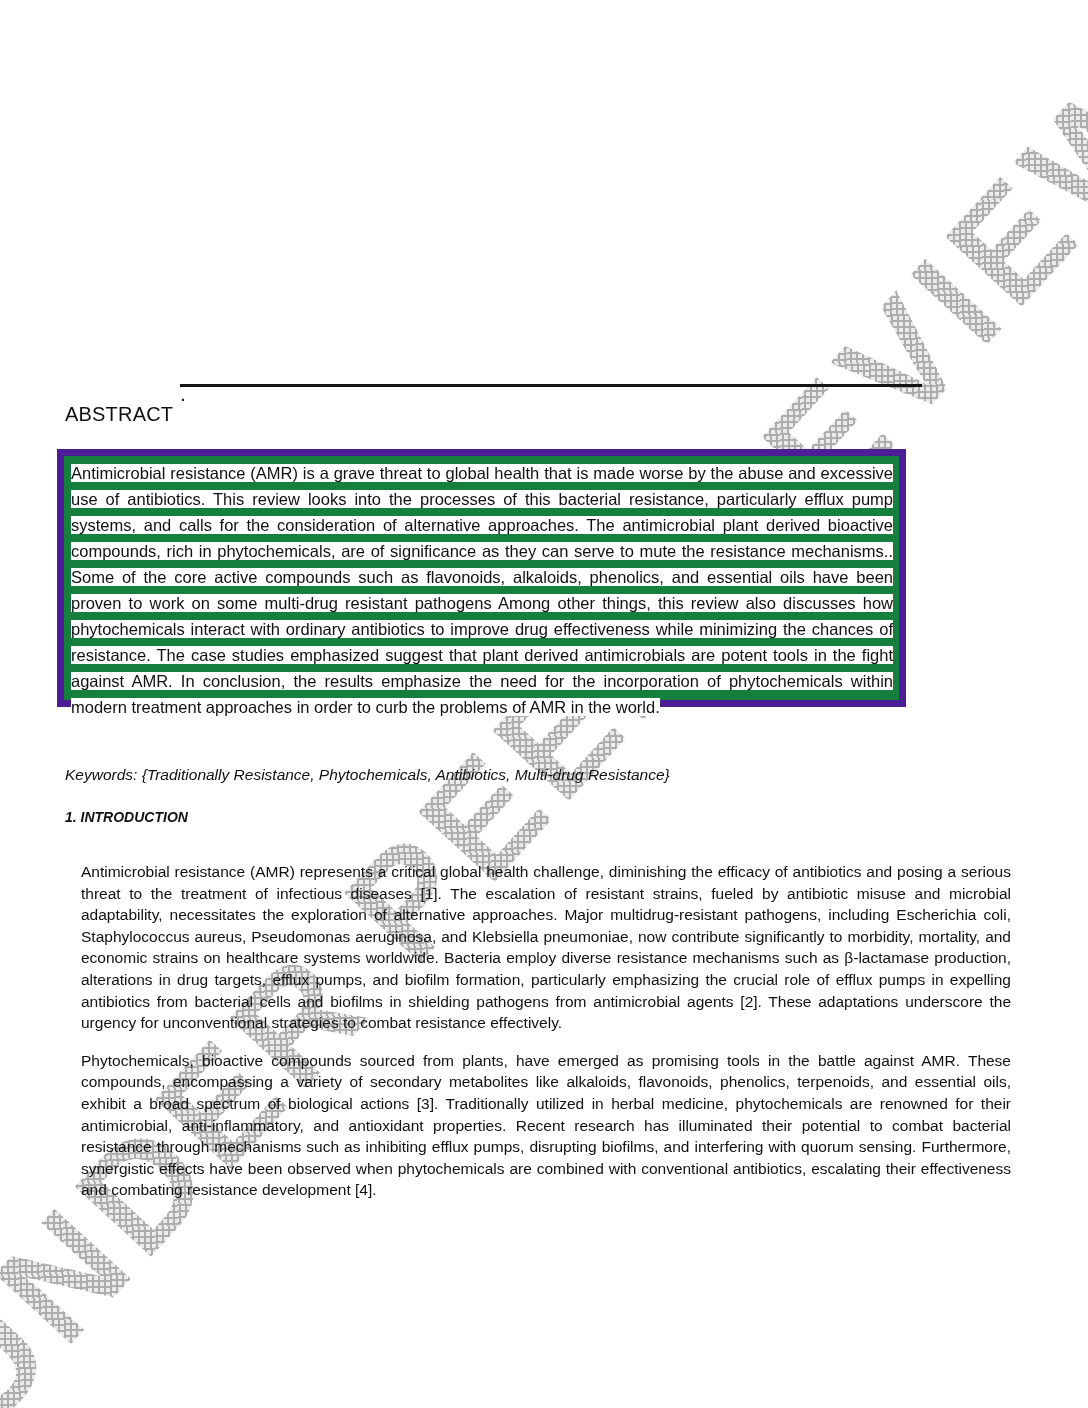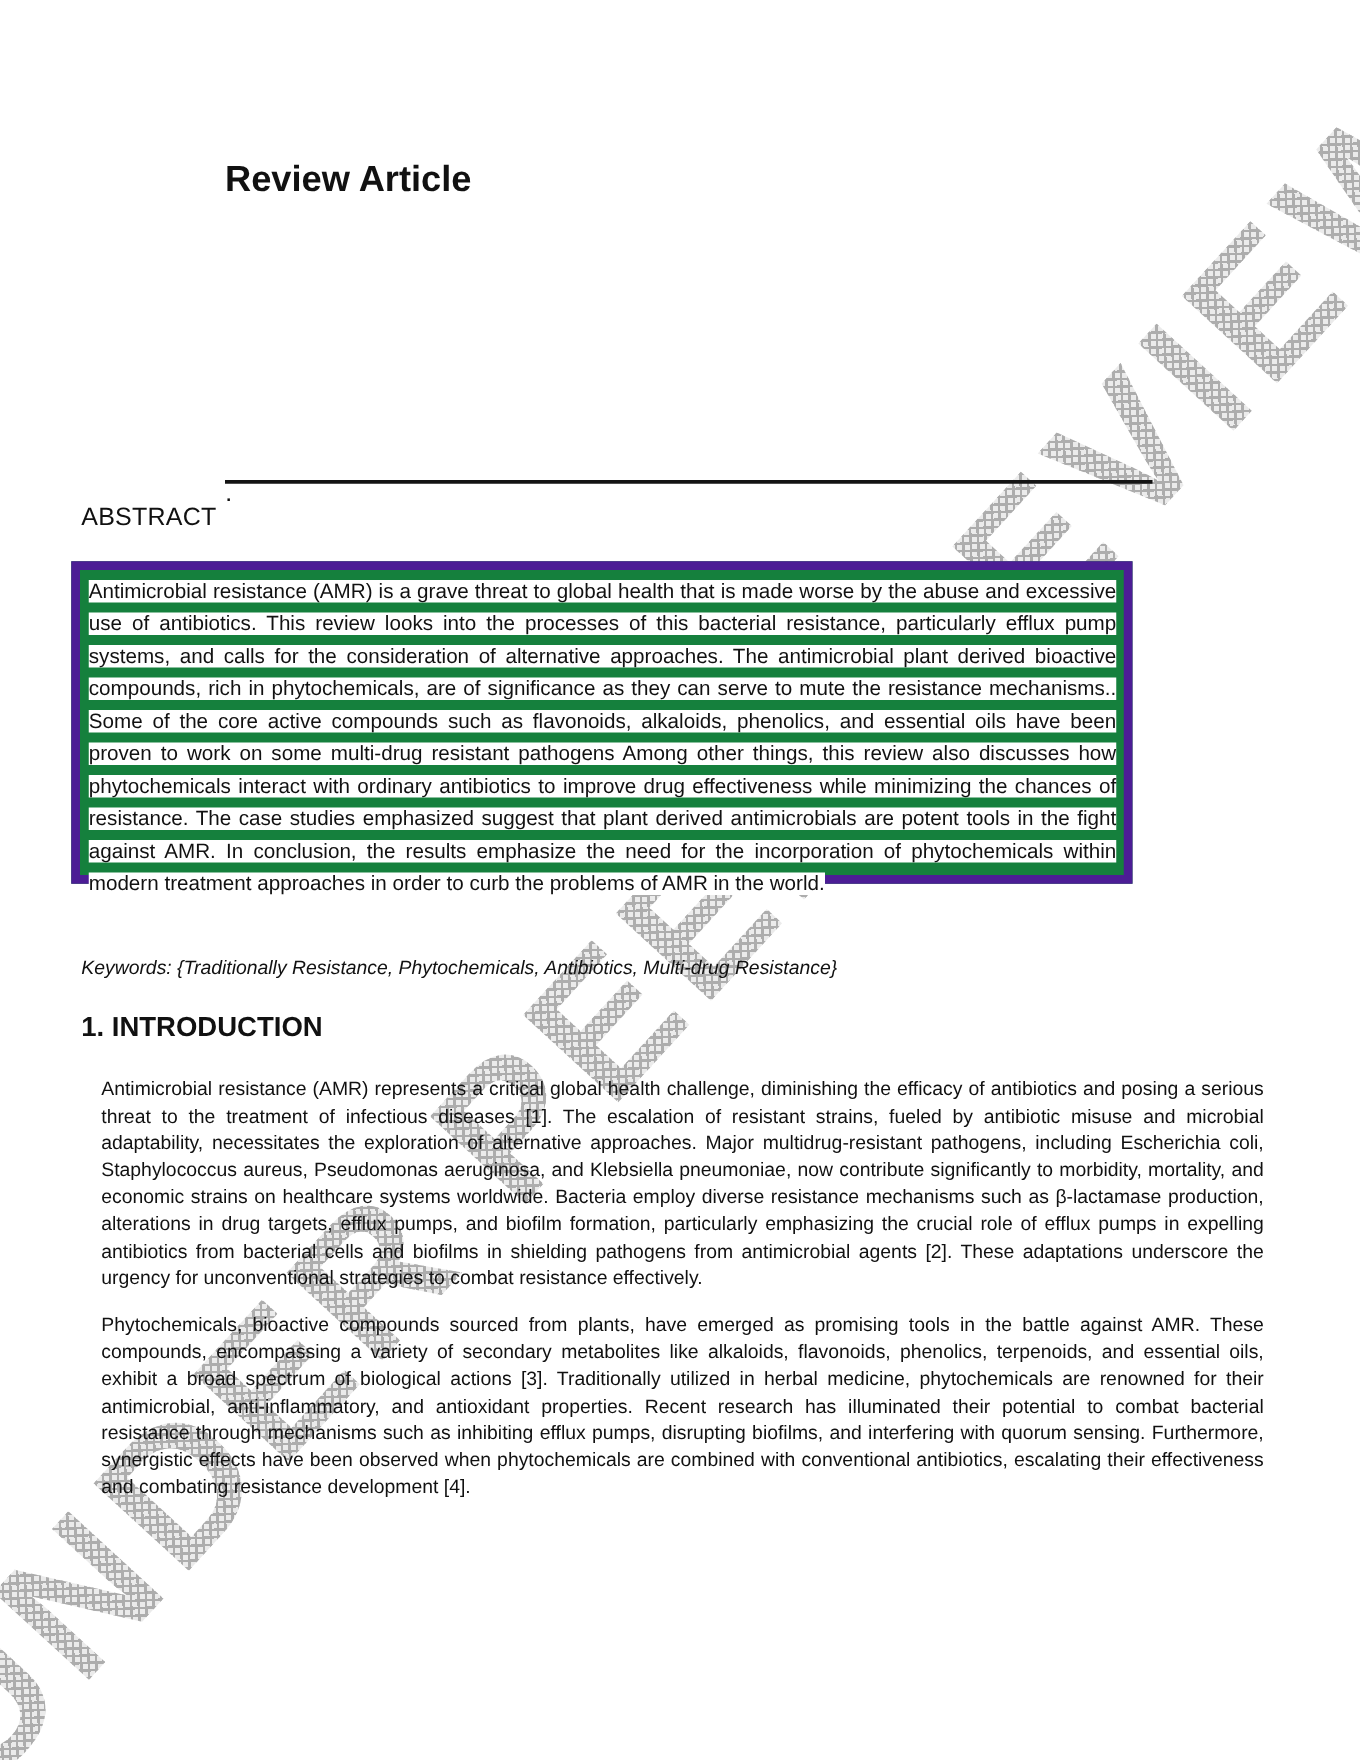--- a/index.html
+++ b/index.html
@@ -109,23 +109,24 @@
     top: 766px;
     width: 962px;
     font-size: 15.5px;
     font-style: italic;
     z-index: 2;
   }
   .intro-heading {
     position: absolute;
     left: 65px;
     top: 809px;
-    font-size: 22px;
+    font-size: 14px;
     font-weight: bold;
     z-index: 2;
+    font-style: italic;
   }
   .intro-body {
     position: absolute;
     left: 65px;
     top: 845px;
     width: 962px;
     z-index: 2;
   }
   .intro-body p {
     margin: 16px;
@@ -136,21 +137,20 @@
 </style>
 </head>
 <body>
 
 <div class="page">
 
   <div class="watermark">
     <span>UNDER PEER REVIEW</span>
   </div>
 
-  <div class="article-type">Review Article</div>
 
 
   <div class="divider-rule"></div>
 
   <div class="stray-period">.</div>
 
   <div class="abstract-heading">ABSTRACT</div>
 
   <div class="abstract-box">
     <p><span>Antimicrobial resistance (AMR) is a grave threat to global health that is made worse by the abuse and excessive use of antibiotics. This review looks into the processes of this bacterial resistance, particularly efflux pump systems, and calls for the consideration of alternative approaches. The antimicrobial plant derived bioactive compounds, rich in phytochemicals, are of significance as they can serve to mute the resistance mechanisms.. Some of the core active compounds such as flavonoids, alkaloids, phenolics, and essential oils have been proven to work on some multi-drug resistant pathogens Among other things, this review also discusses how phytochemicals interact with ordinary antibiotics to improve drug effectiveness while minimizing the chances of resistance. The case studies emphasized suggest that plant derived antimicrobials are potent tools in the fight against AMR. In conclusion, the results emphasize the need for the incorporation of phytochemicals within modern treatment approaches in order to curb the problems of AMR in the world.</span></p>

